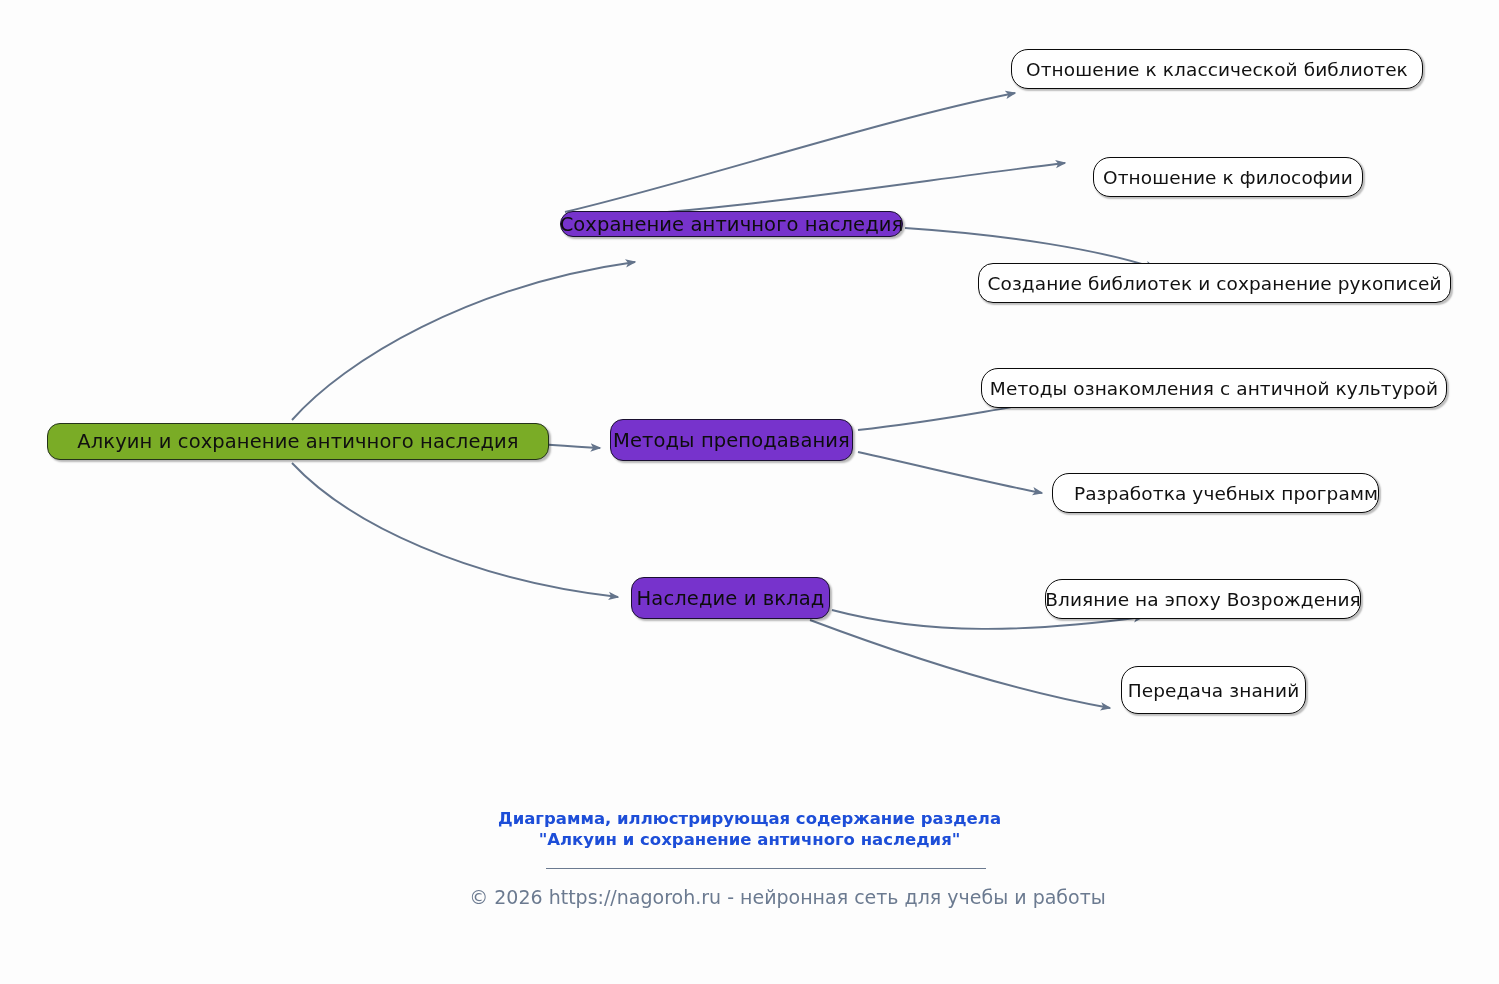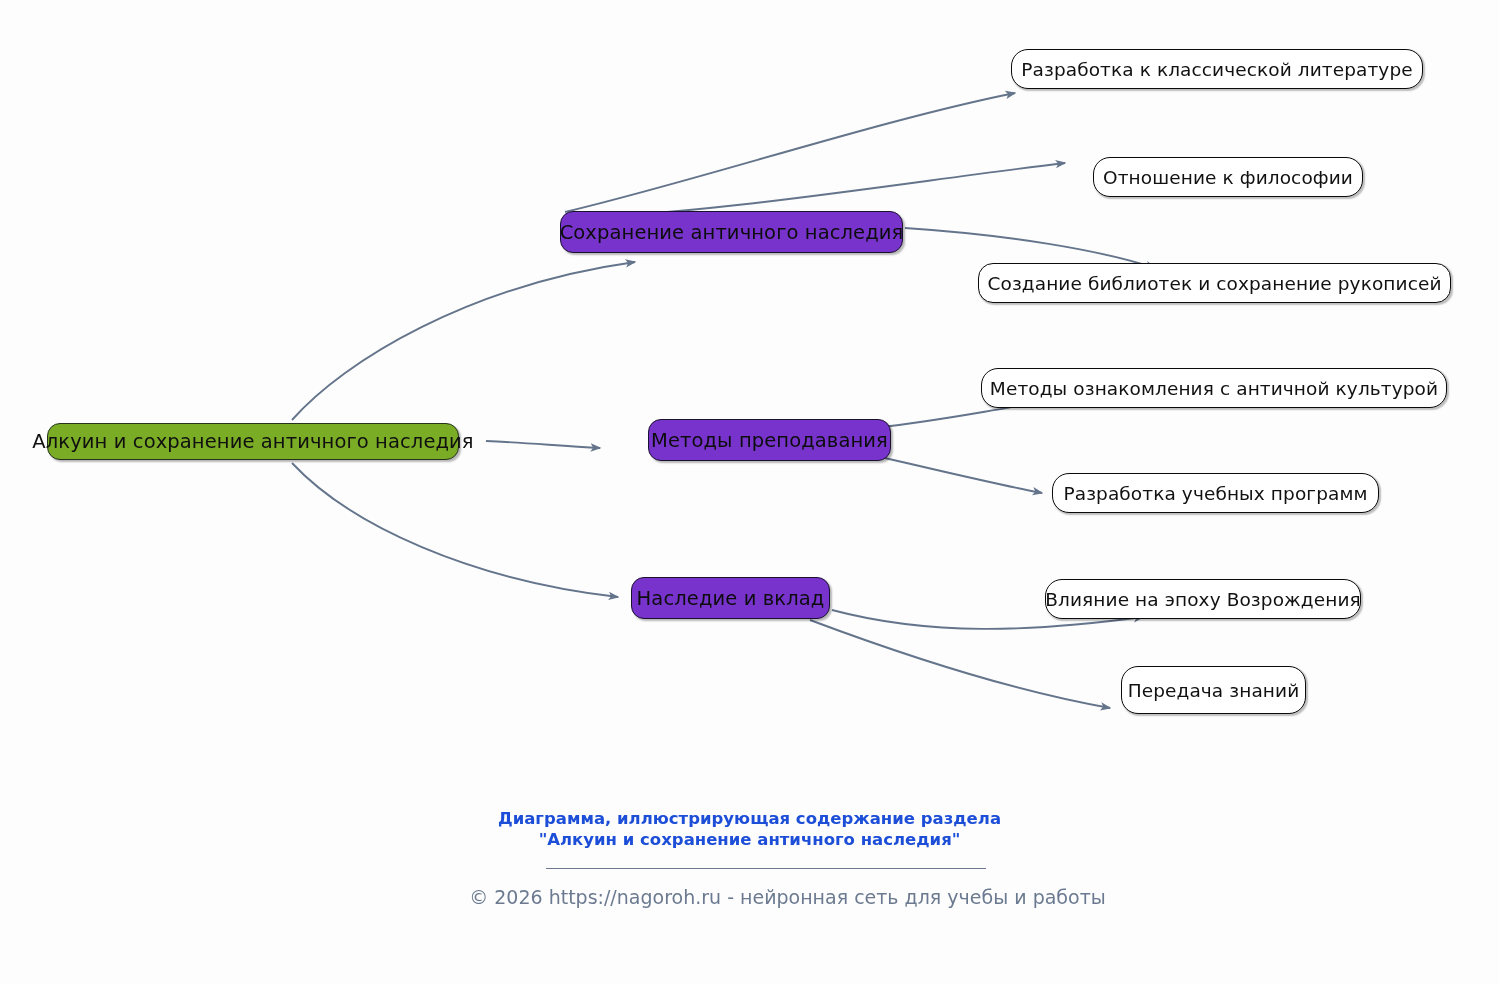--- a/index.html
+++ b/index.html
@@ -113,53 +113,53 @@
       <path d="M905,228 C1010,235 1100,250 1155,268"></path>
 
       <path d="M858,430 C950,420 1050,400 1118,387"></path>
       <path d="M858,452 C930,468 990,483 1042,493"></path>
 
       <path d="M832,610 C930,636 1030,632 1143,617"></path>
       <path d="M810,620 C930,665 1030,694 1110,708"></path>
     </g>
   </svg>
 
-  <div class="node node-root" style="left:47px; top:423px; width:412px; height:37px;">
+  <div class="node node-root" style="left:47px; top:423px; width:502px; height:37px;">
     <span>Алкуин и сохранение античного наследия</span>
   </div>
 
-  <div class="node node-branch" style="left:560px; top:211px; width:343px; height:42px;">
+  <div class="node node-branch" style="left:560px; top:211px; width:343px; height:26px;">
     <span>Сохранение античного наследия</span>
   </div>
 
-  <div class="node node-branch" style="left:610px; top:419px; width:243px; height:42px;margin-left:38px;">
+  <div class="node node-branch" style="left:610px; top:419px; width:243px; height:42px;">
     <span>Методы преподавания</span>
   </div>
 
   <div class="node node-branch" style="left:631px; top:577px; width:199px; height:42px;">
     <span>Наследие и вклад</span>
   </div>
 
   <div class="node node-leaf" style="left:1011px; top:49px; width:412px; height:40px;">
-    <span>Разработка к классической литературе</span>
+    <span>Отношение к классической библиотек</span>
   </div>
 
   <div class="node node-leaf" style="left:1080px; top:157px; width:270px; height:40px;margin-left:13px;">
     <span>Отношение к философии</span>
   </div>
 
   <div class="node node-leaf" style="left:978px; top:263px; width:473px; height:40px;border-radius:15px;">
     <span>Создание библиотек и сохранение рукописей</span>
   </div>
 
   <div class="node node-leaf" style="left:981px; top:368px; width:466px; height:40px;">
     <span>Методы ознакомления с античной культурой</span>
   </div>
 
-  <div class="node node-leaf" style="left:1052px; top:473px; width:327px; height:40px;">
+  <div class="node node-leaf" style="left:1052px; top:473px; width:327px; height:40px;justify-content:flex-end;">
     <span>Разработка учебных программ</span>
   </div>
 
   <div class="node node-leaf" style="left:1045px; top:579px; width:316px; height:40px;">
     <span>Влияние на эпоху Возрождения</span>
   </div>
 
   <div class="node node-leaf" style="left:1121px; top:666px; width:185px; height:48px;text-align:center;">
     <span>Передача знаний</span>
   </div>

